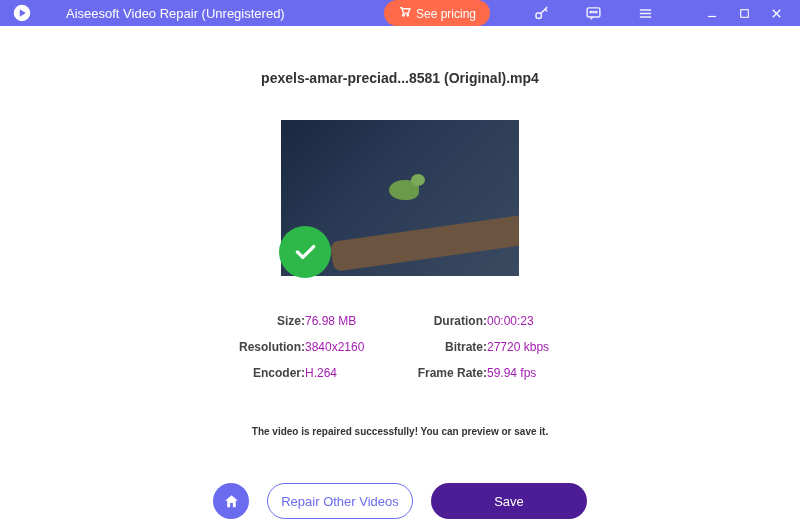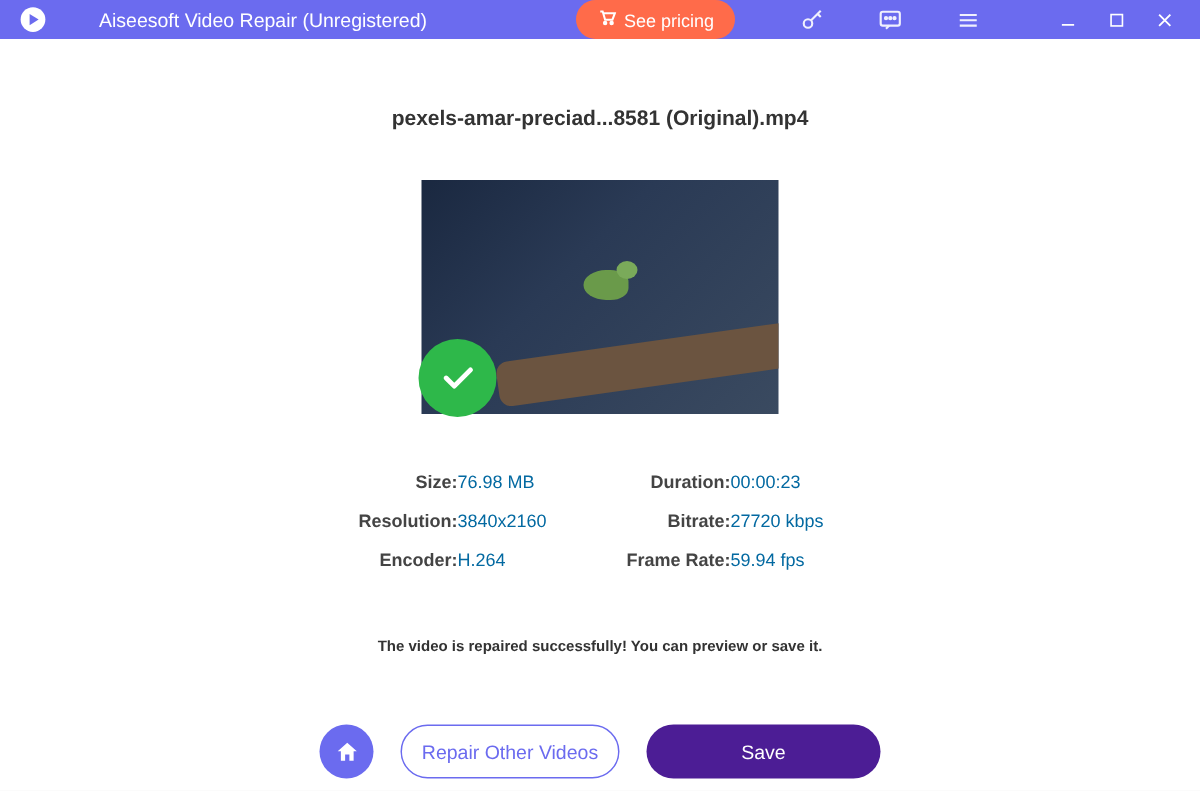--- a/index.html
+++ b/index.html
@@ -17,21 +17,21 @@
 .filename { font-size: 14px; font-weight: bold; color: #333; margin-bottom: 18px; }
 .thumb-wrap { position: relative; width: 238px; height: 156px; margin-bottom: 22px; }
 .thumb { width: 100%; height: 100%; background: linear-gradient(135deg, #1a2840 0%, #2a3a55 40%, #3a4a60 100%); position: relative; overflow: hidden; }
 .branch { position: absolute; bottom: 18px; left: 50px; width: 200px; height: 30px; background: #6b5440; border-radius: 8px; transform: rotate(-8deg); }
 .lizard { position: absolute; top: 50px; left: 100px; width: 50px; height: 40px; }
 .lizard-body { width: 30px; height: 20px; background: #6a9a4a; border-radius: 50% 40% 40% 50%; position: absolute; top: 10px; left: 8px; }
 .lizard-head { width: 14px; height: 12px; background: #7aaa5a; border-radius: 50%; position: absolute; top: 4px; left: 30px; }
 .check-badge { position: absolute; bottom: -2px; left: -2px; width: 52px; height: 52px; background: #2eb84a; border-radius: 50%; display: flex; align-items: center; justify-content: center; }
 .info-grid { display: grid; grid-template-columns: 82px 90px 92px 90px; row-gap: 12px; font-size: 12px; color: #555; margin-bottom: 30px; }
 .info-grid .lbl { font-weight: bold; color: #444; text-align: right; }
-.info-grid .val { color: #0369a1; }
+.info-grid .val { color: #a21caf; }
 .status-msg { font-size: 10px; font-weight: bold; color: #333; margin-bottom: 30px; }
 .actions { display: flex; gap: 18px; }
 .home-btn { width: 36px; height: 36px; border-radius: 50%; background: #6b6bef; display: flex; align-items: center; justify-content: center; cursor: pointer; }
 .pill-btn { min-width: 146px; height: 36px; border-radius: 18px; display: flex; align-items: center; justify-content: center; font-size: 13px; cursor: pointer; }
 .pill-outline { border: 1px solid #6b6bef; color: #6b6bef; background: #fff; }
 .pill-solid { background: #4c1d95; color: #fff; min-width: 156px; }
 </style>
 </head>
 <body>
 

